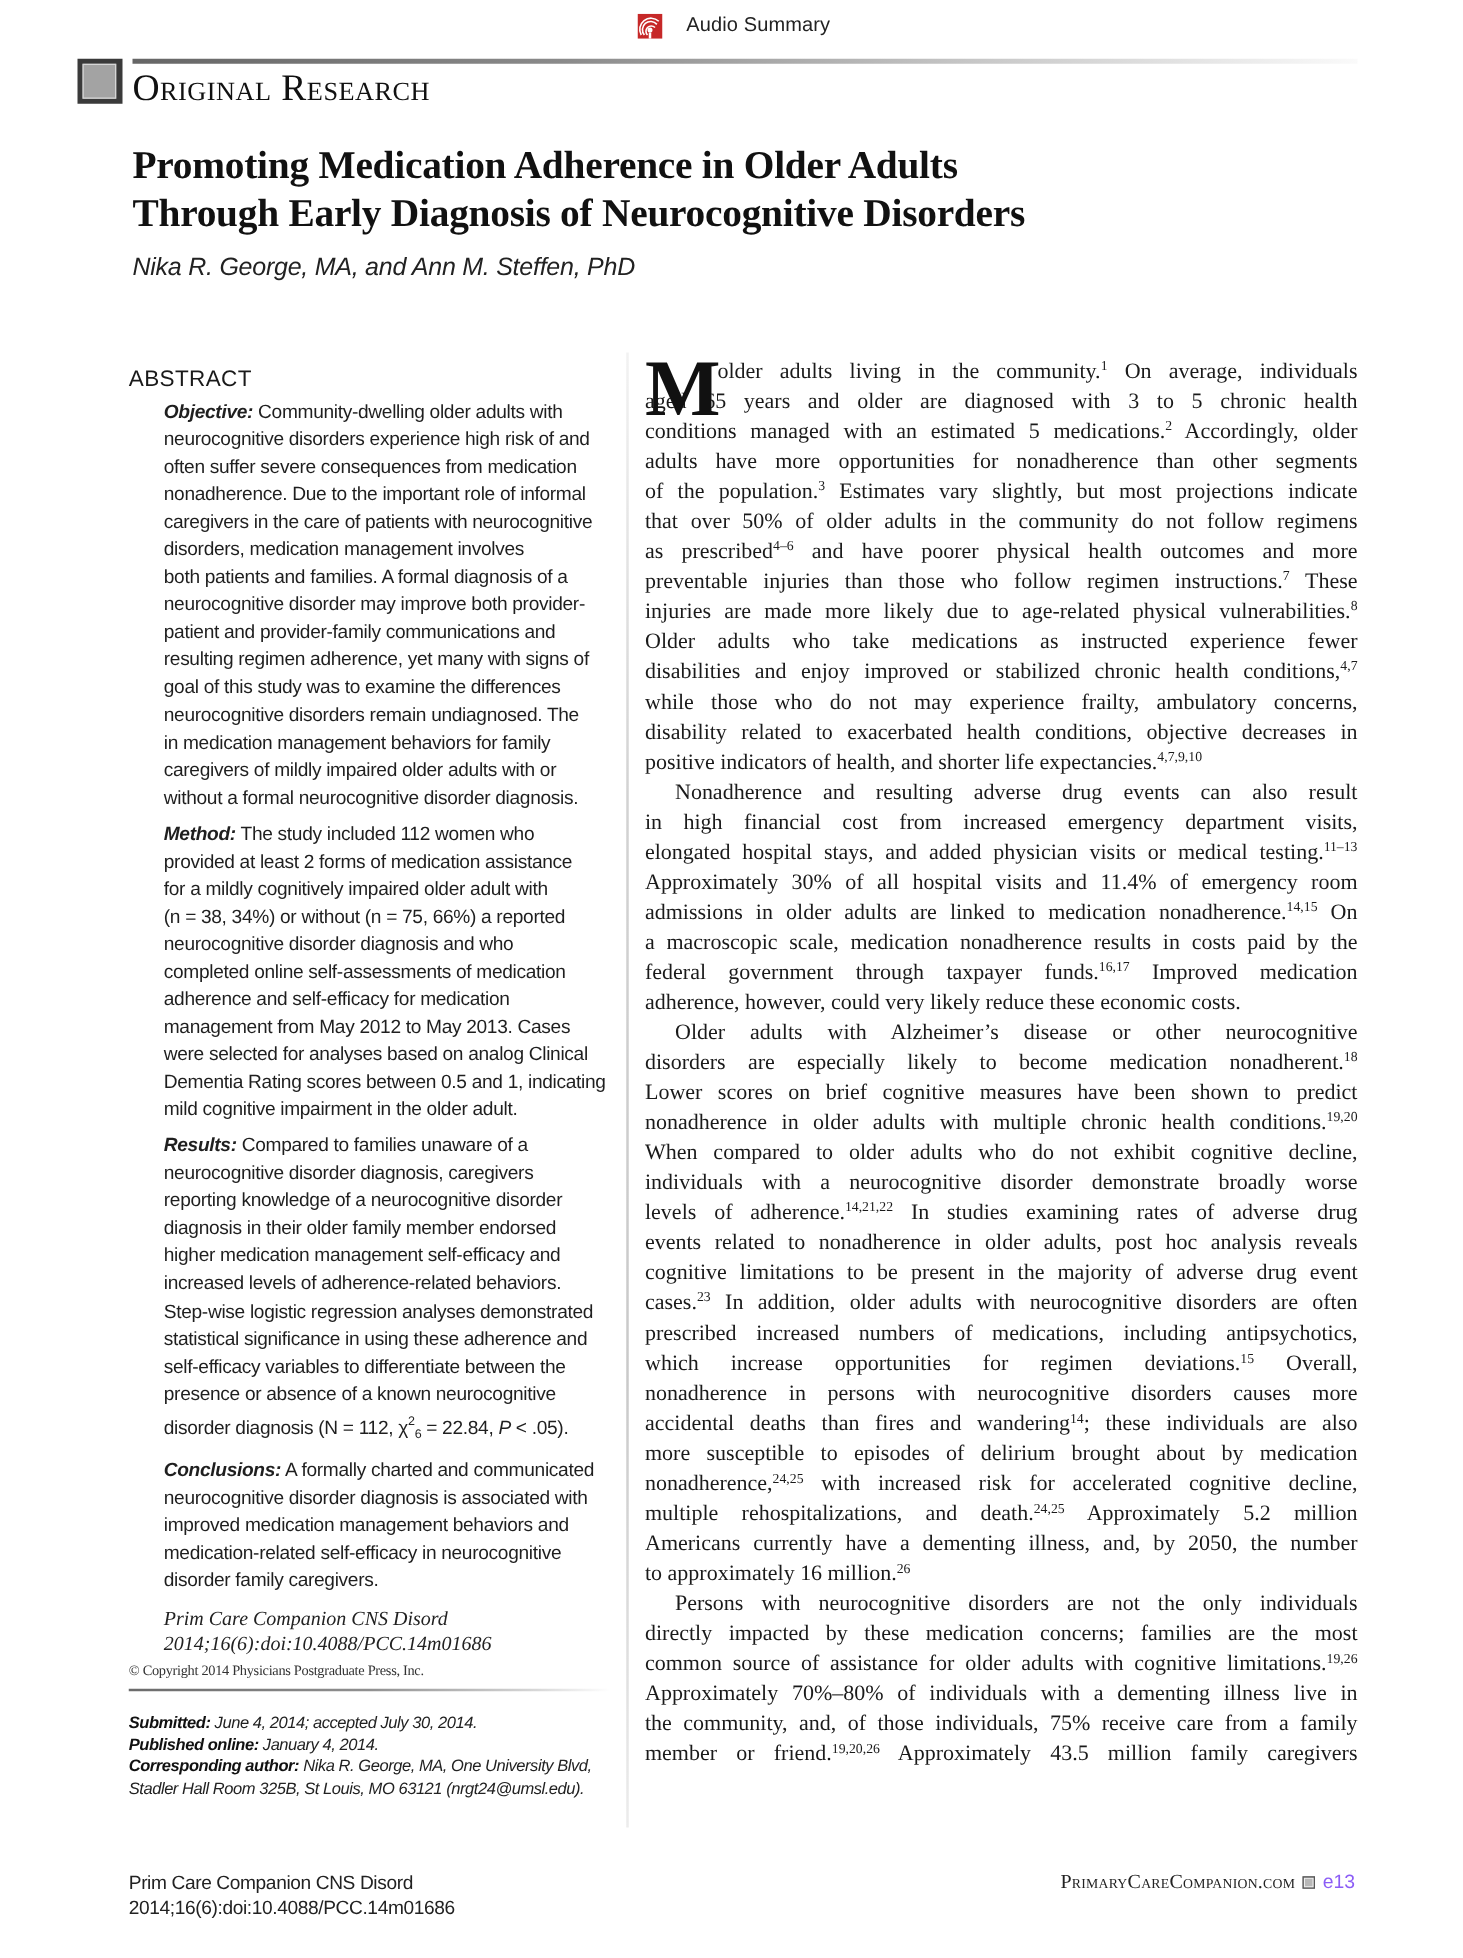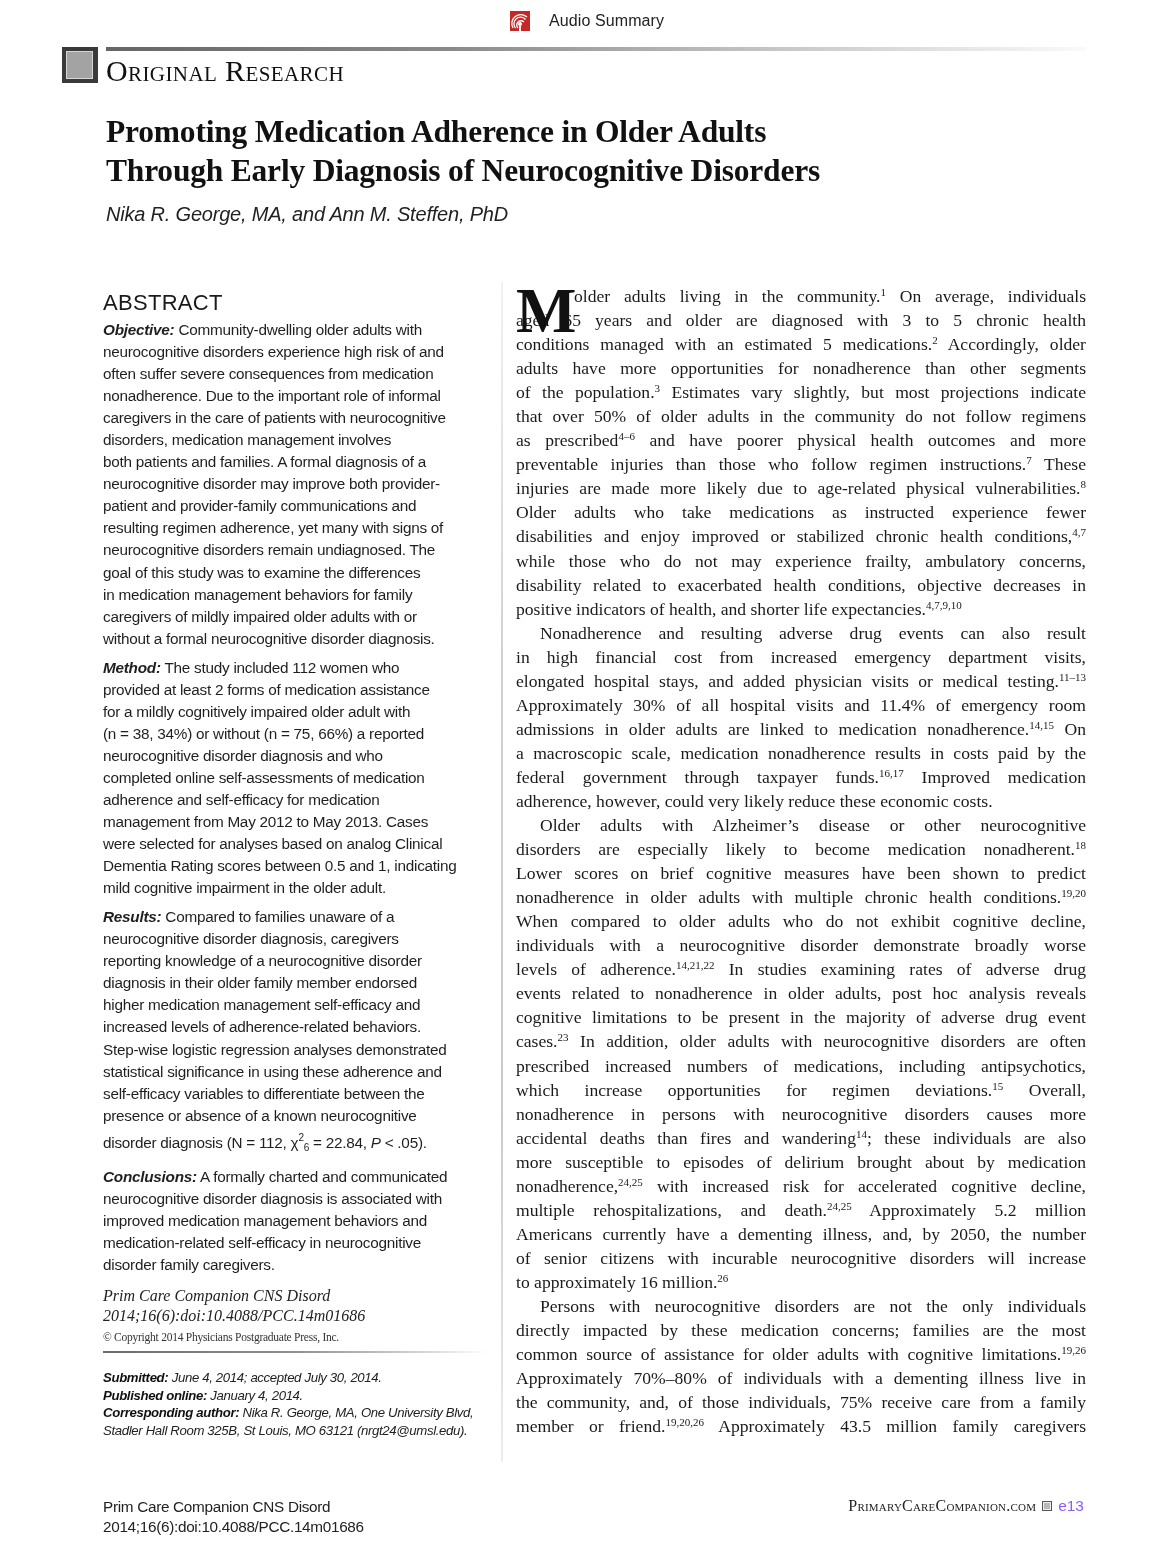--- a/index.html
+++ b/index.html
@@ -17,24 +17,24 @@
   .section-rule { position: absolute; left: 106px; top: 47px; width: 980px; height: 4px; background: linear-gradient(to right, #666 0%, #8a8a8a 35%, #c9c9c9 70%, #fafafa 100%); }
   .section-label { position: absolute; left: 106px; top: 53px; font-family: "Liberation Serif", serif; font-size: 30px; color: #111; font-variant: small-caps; letter-spacing: 0.4px; line-height: 36px; }
 
   
   .article-title { position: absolute; left: 106px; top: 112px; width: 900px; font-family: "Liberation Serif", serif; font-weight: bold; font-size: 31.5px; line-height: 39px; color: #111; letter-spacing: -0.2px; }
   .article-title span { display: block; }
   .authors { position: absolute; left: 106px; top: 203px; font-family: "Liberation Sans", sans-serif; font-style: italic; font-size: 20px; color: #222; letter-spacing: -0.2px; }
 
   
   .abstract { position: absolute; left: 103px; top: 292px; width: 388px; font-family: "Liberation Sans", sans-serif; font-size: 15.3px; line-height: 22.05px; color: #1f1f1f; letter-spacing: -0.25px; }
-  .abstract-heading { font-size: 22px; letter-spacing: 0.3px; line-height: 22px; margin-bottom: 5px; color: #1a1a1a; }
+  .abstract-heading { font-size: 18px; letter-spacing: 0.3px; line-height: 22px; margin-bottom: 5px; color: #1a1a1a; }
   .abstract-para { margin-bottom: 7px; }
   .abstract-para .lbl { font-weight: bold; font-style: italic; }
-  .abstract-line { display: block; white-space: nowrap; }
+  .abstract-line { display: block; white-space: nowrap; margin-left: 28px; }
   .sub { font-size: 10px; vertical-align: -3px; }
   .supx { font-size: 10px; vertical-align: 7px; }
 
   .citation { margin-top: 10px; font-family: "Liberation Serif", serif; font-style: italic; font-size: 16px; line-height: 20px; color: #222; letter-spacing: 0; }
   .copyright { font-family: "Liberation Serif", serif; font-size: 11.5px; line-height: 18px; color: #333; margin-top: 2px; }
 
   .left-rule { position: absolute; left: 103px; top: 1351px; width: 385px; height: 2px; background: linear-gradient(to right, #6b6b6b 0%, #909090 50%, #d8d8d8 85%, #fff 100%); }
 
   .meta { position: absolute; left: 103px; top: 1369px; width: 395px; font-family: "Liberation Sans", sans-serif; font-style: italic; font-size: 13.2px; line-height: 17.5px; color: #222; letter-spacing: -0.35px; }
   .meta .line { display: block; white-space: nowrap; }
@@ -94,22 +94,22 @@
         <span class="abstract-line"><span class="lbl">Objective:</span><span> Community-dwelling older adults with</span></span>
         <span class="abstract-line"><span>neurocognitive disorders experience high risk of and</span></span>
         <span class="abstract-line"><span>often suffer severe consequences from medication</span></span>
         <span class="abstract-line"><span>nonadherence. Due to the important role of informal</span></span>
         <span class="abstract-line"><span>caregivers in the care of patients with neurocognitive</span></span>
         <span class="abstract-line"><span>disorders, medication management involves</span></span>
         <span class="abstract-line"><span>both patients and families. A formal diagnosis of a</span></span>
         <span class="abstract-line"><span>neurocognitive disorder may improve both provider-</span></span>
         <span class="abstract-line"><span>patient and provider-family communications and</span></span>
         <span class="abstract-line"><span>resulting regimen adherence, yet many with signs of</span></span>
+        <span class="abstract-line"><span>goal of this study was to examine the differences</span></span>
         <span class="abstract-line"><span>neurocognitive disorders remain undiagnosed. The</span></span>
-        <span class="abstract-line"><span>goal of this study was to examine the differences</span></span>
         <span class="abstract-line"><span>in medication management behaviors for family</span></span>
         <span class="abstract-line"><span>caregivers of mildly impaired older adults with or</span></span>
         <span class="abstract-line"><span>without a formal neurocognitive disorder diagnosis.</span></span>
       </div>
       <div class="abstract-para">
         <span class="abstract-line"><span class="lbl">Method:</span><span> The study included 112 women who</span></span>
         <span class="abstract-line"><span>provided at least 2 forms of medication assistance</span></span>
         <span class="abstract-line"><span>for a mildly cognitively impaired older adult with</span></span>
         <span class="abstract-line"><span>(n = 38, 34%) or without (n = 75, 66%) a reported</span></span>
         <span class="abstract-line"><span>neurocognitive disorder diagnosis and who</span></span>
@@ -200,21 +200,20 @@
         <span class="body-line"><span>cognitive limitations to be present in the majority of adverse drug event</span></span>
         <span class="body-line"><span>cases.</span><sup>23</sup><span> In addition, older adults with neurocognitive disorders are often</span></span>
         <span class="body-line"><span>prescribed increased numbers of medications, including antipsychotics,</span></span>
         <span class="body-line"><span>which increase opportunities for regimen deviations.</span><sup>15</sup><span> Overall,</span></span>
         <span class="body-line"><span>nonadherence in persons with neurocognitive disorders causes more</span></span>
         <span class="body-line"><span>accidental deaths than fires and wandering</span><sup>14</sup><span>; these individuals are also</span></span>
         <span class="body-line"><span>more susceptible to episodes of delirium brought about by medication</span></span>
         <span class="body-line"><span>nonadherence,</span><sup>24,25</sup><span> with increased risk for accelerated cognitive decline,</span></span>
         <span class="body-line"><span>multiple rehospitalizations, and death.</span><sup>24,25</sup><span> Approximately 5.2 million</span></span>
         <span class="body-line"><span>Americans currently have a dementing illness, and, by 2050, the number</span></span>
-        <span class="body-line"><span>of senior citizens with incurable neurocognitive disorders will increase</span></span>
         <span class="body-line last"><span>to approximately 16 million.</span><sup>26</sup></span>
       </div>
       <div>
         <span class="body-line indent"><span>Persons with neurocognitive disorders are not the only individuals</span></span>
         <span class="body-line"><span>directly impacted by these medication concerns; families are the most</span></span>
         <span class="body-line"><span>common source of assistance for older adults with cognitive limitations.</span><sup>19,26</sup></span>
         <span class="body-line"><span>Approximately 70%–80% of individuals with a dementing illness live in</span></span>
         <span class="body-line"><span>the community, and, of those individuals, 75% receive care from a family</span></span>
         <span class="body-line"><span>member or friend.</span><sup>19,20,26</sup><span> Approximately 43.5 million family caregivers</span></span>
       </div>

